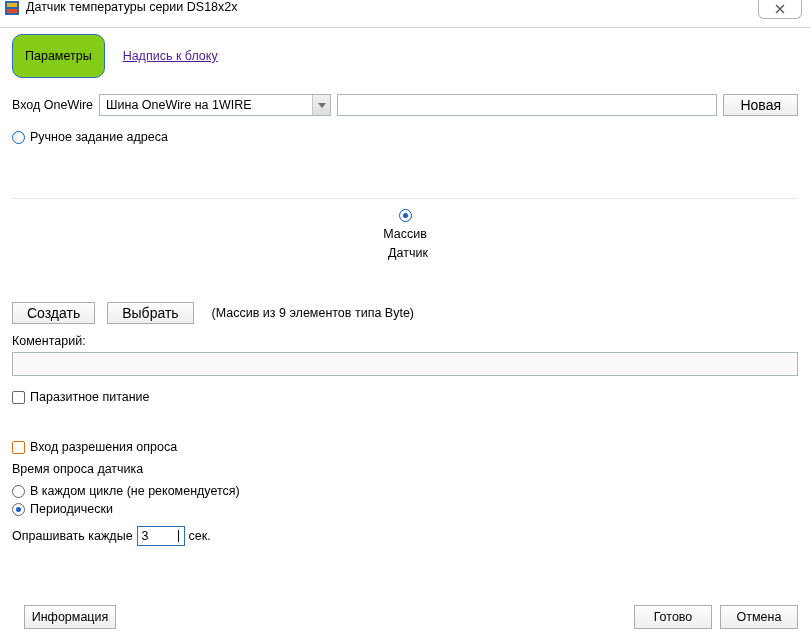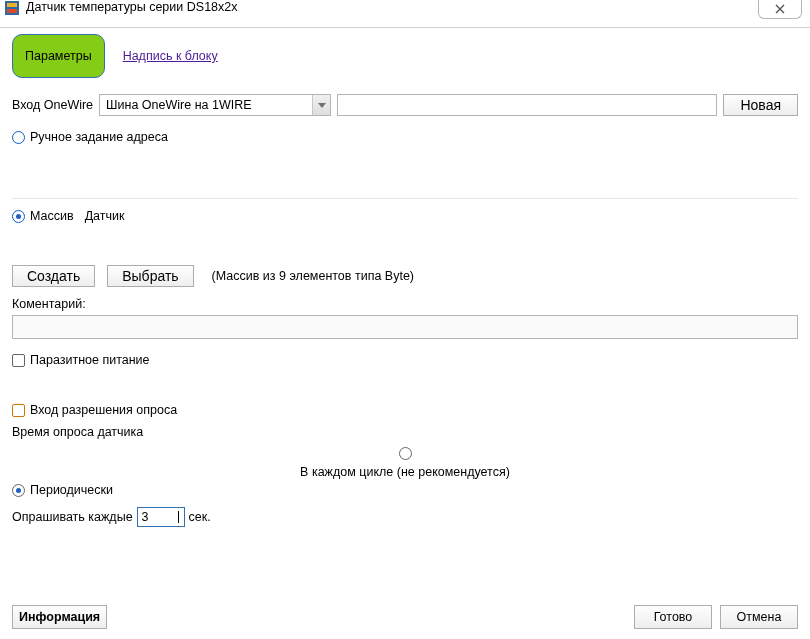--- a/index.html
+++ b/index.html
@@ -147,21 +147,21 @@
   }
   .footer .spacer { flex:1; }
   .footer .fbtn {
     height: 24px;
     border: 1px solid #a9adb3;
     background: linear-gradient(#fefefe,#eeeeee);
     font-size:12.5px;
     min-width: 78px;
     margin-left: 8px;
   }
-  .footer .fbtn:first-child { margin-left:0;font-weight:bold; }
+  .footer .fbtn:first-child { margin-left:12px; }
 
   svg { display:block; }
 </style>
 </head>
 <body>
 
 <div class="titlebar">
   <span class="appicon">
     <svg width="16" height="16" viewBox="0 0 16 16">
       <rect x="1" y="1" width="14" height="14" fill="#2d69a5"></rect>
@@ -203,21 +203,21 @@
   
   <div class="opt">
     <span class="radio accent"></span>
     <span>Ручное задание адреса</span>
   </div>
 
   <div class="section-gap"></div>
   <hr class="hr">
 
   
-  <div class="opt" style="margin-top:10px;">
+  <div class="opt" style="margin-top:10px;flex-direction:column;">
     <span class="radio checked accent"></span>
     <span>Массив</span>
     <span style="margin-left:6px;">Датчик</span>
   </div>
 
   <div style="height:24px;"></div>
 
   
   <div class="arrayrow">
     <button class="btn" style="min-width:76px;">Создать</button>
@@ -240,21 +240,21 @@
   
   <div class="opt">
     <span class="chk accent-orange"></span>
     <span>Вход разрешения опроса</span>
   </div>
 
   
   <div style="margin-top:8px;">Время опроса датчика</div>
 
   
-  <div class="opt" style="margin-top:8px;flex-direction:column;">
+  <div class="opt" style="margin-top:8px;">
     <span class="radio"></span>
     <span>В каждом цикле (не рекомендуется)</span>
   </div>
   
   <div class="opt">
     <span class="radio checked"></span>
     <span>Периодически</span>
   </div>
 
   

